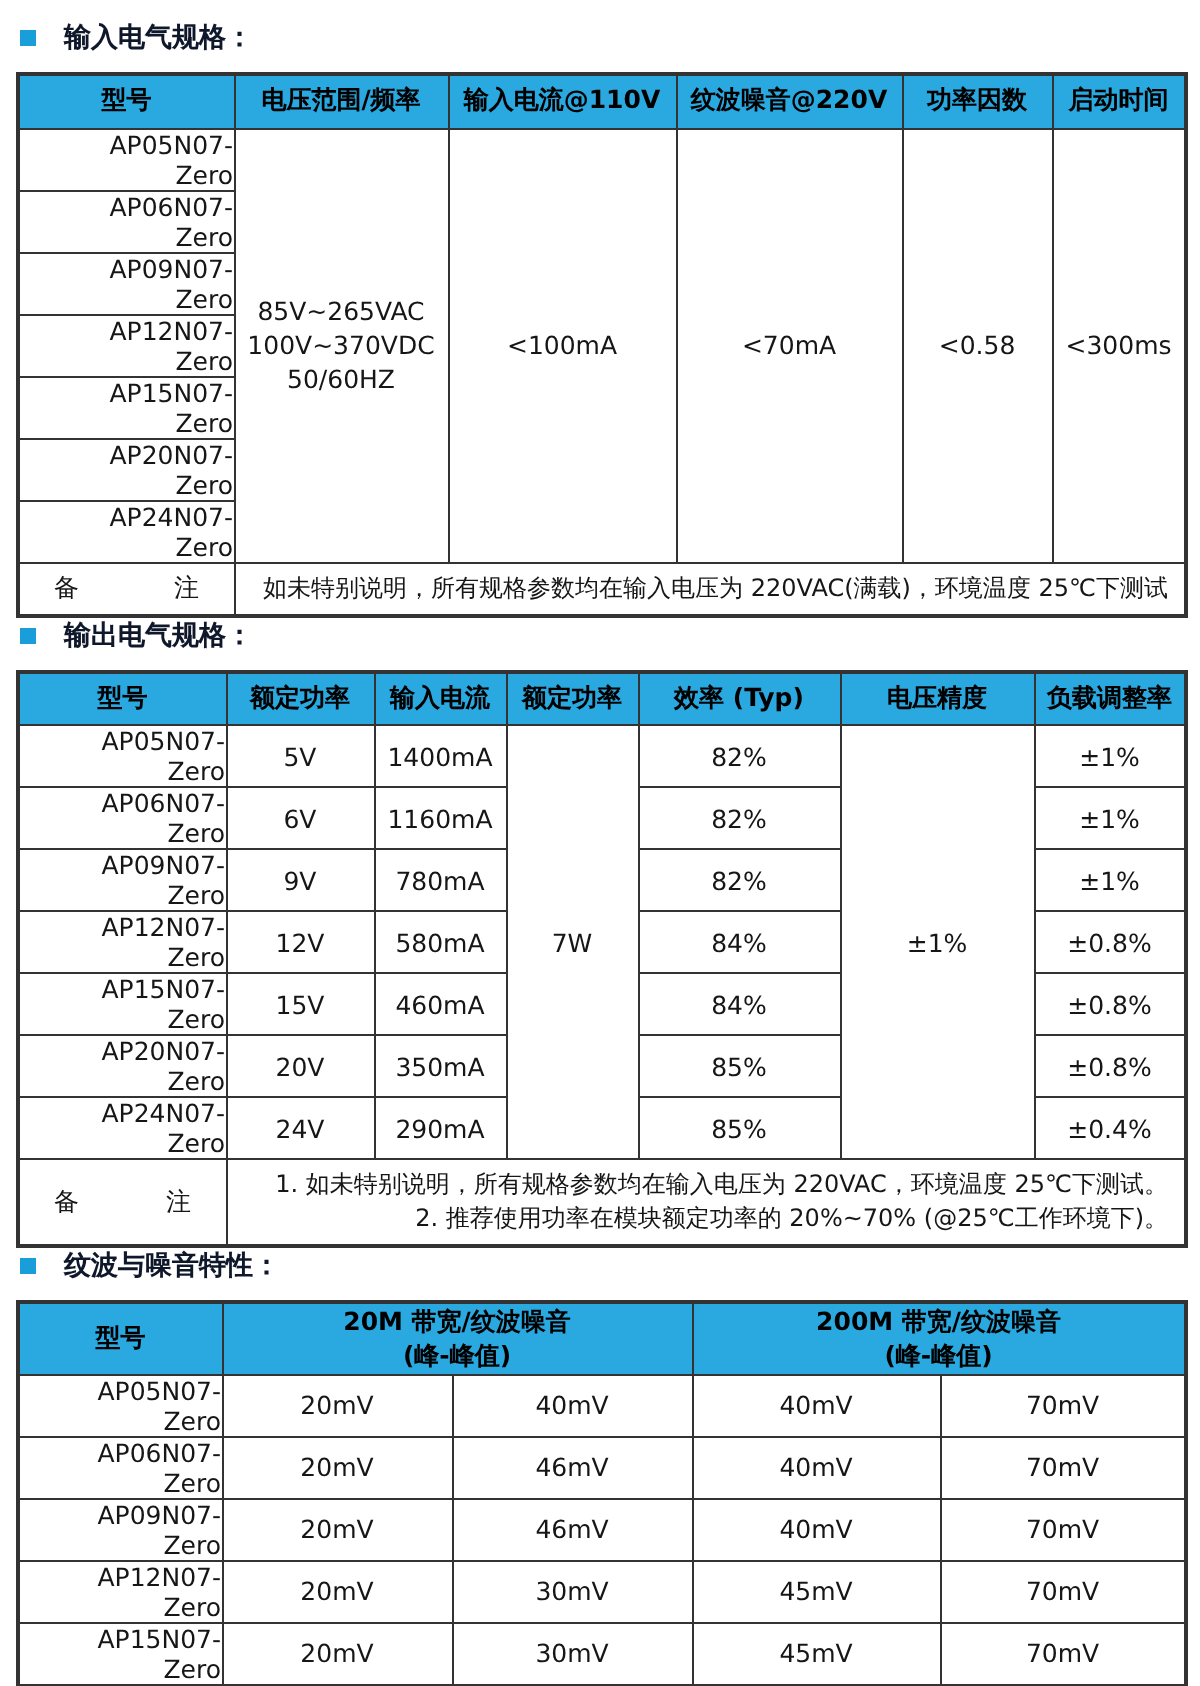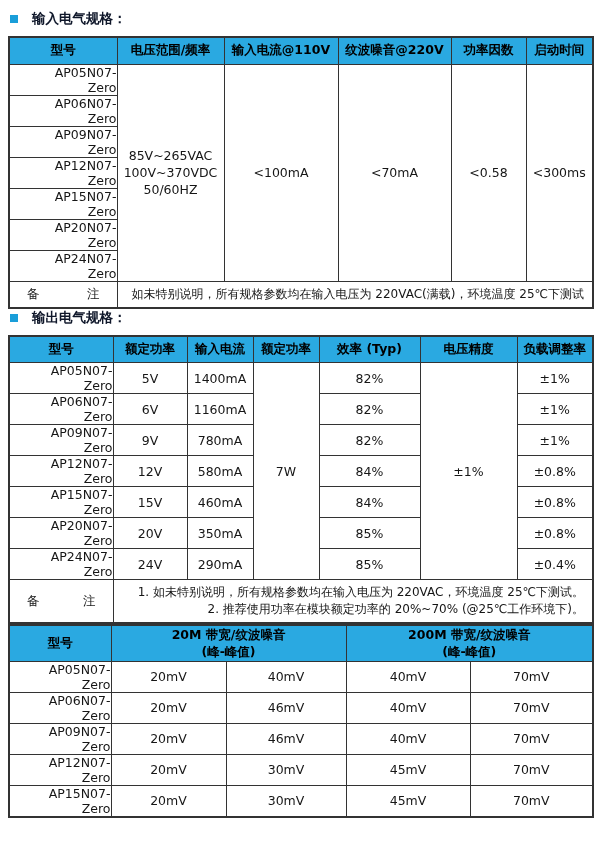--- a/index.html
+++ b/index.html
@@ -210,20 +210,24 @@
         <td class="note-text" colspan="6">
           <div class="note-line">1.  如未特别说明，所有规格参数均在输入电压为 220VAC，环境温度 25℃下测试。</div>
           <div class="note-line">2.  推荐使用功率在模块额定功率的 20%~70% (@25℃工作环境下)。</div>
         </td>
       </tr>
     </tbody>
   </table>
 </div>
 
 <div class="section">
+  <div class="section-title">
+    <span class="bullet"></span>
+    <span>纹波与噪音特性：</span>
+  </div>
   <table class="spec t3">
     <colgroup>
       <col style="width:102px">
         <col style="width:115px">
         <col style="width:120px">
       <col style="width:124px">
         <col style="width:123px">
     </colgroup>
     <thead>
       <tr class="tier1">

